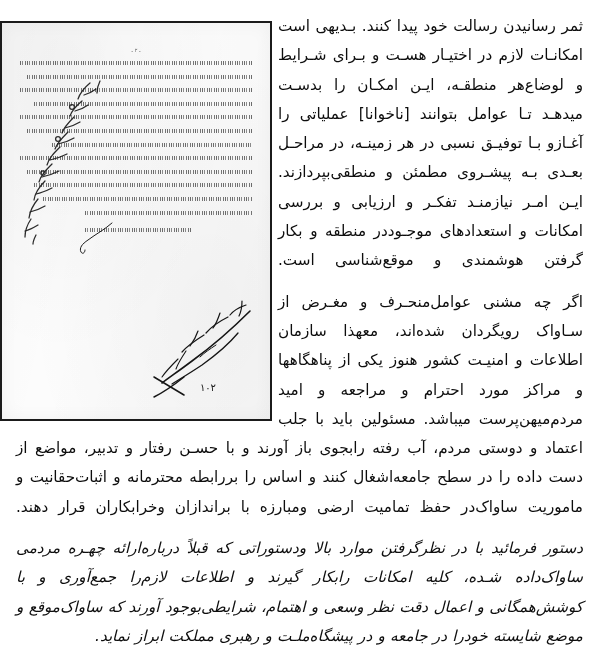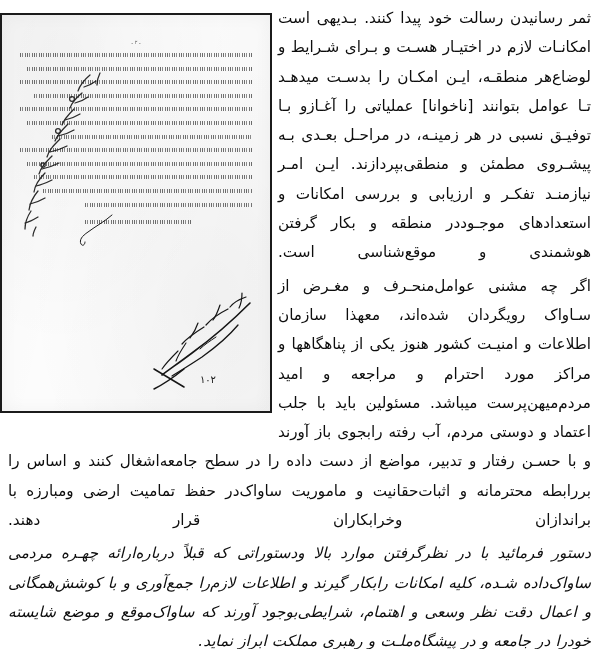--- a/index.html
+++ b/index.html
@@ -144,21 +144,21 @@
     text-align: justify;
     text-align-last: justify;
     font-size: 15.2px;
     line-height: 29.3px;
     padding: 0 5px 0 4px;
     color: #0d0d0d;
     font-family: "DejaVu Sans", "Liberation Sans", sans-serif;
     letter-spacing: .1px;
     word-spacing: .4px;
   }
-  .doc-text p { margin: 4px; }
+  .doc-text p { margin: 12px; }
   .doc-text p + p { margin-top: 0; }
 
   .para-tail {
     text-align: justify;
     text-align-last: right;
     font-style: italic;
   }
 
   .signature-line {
     direction: rtl;

